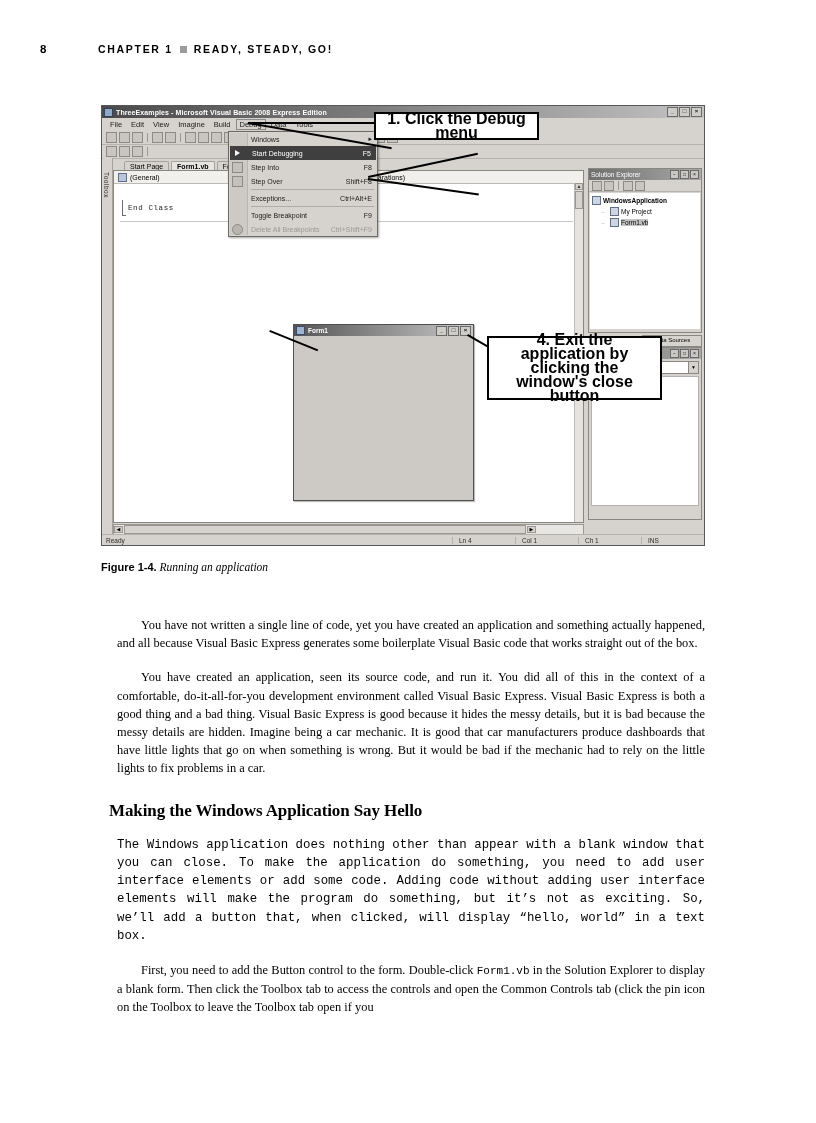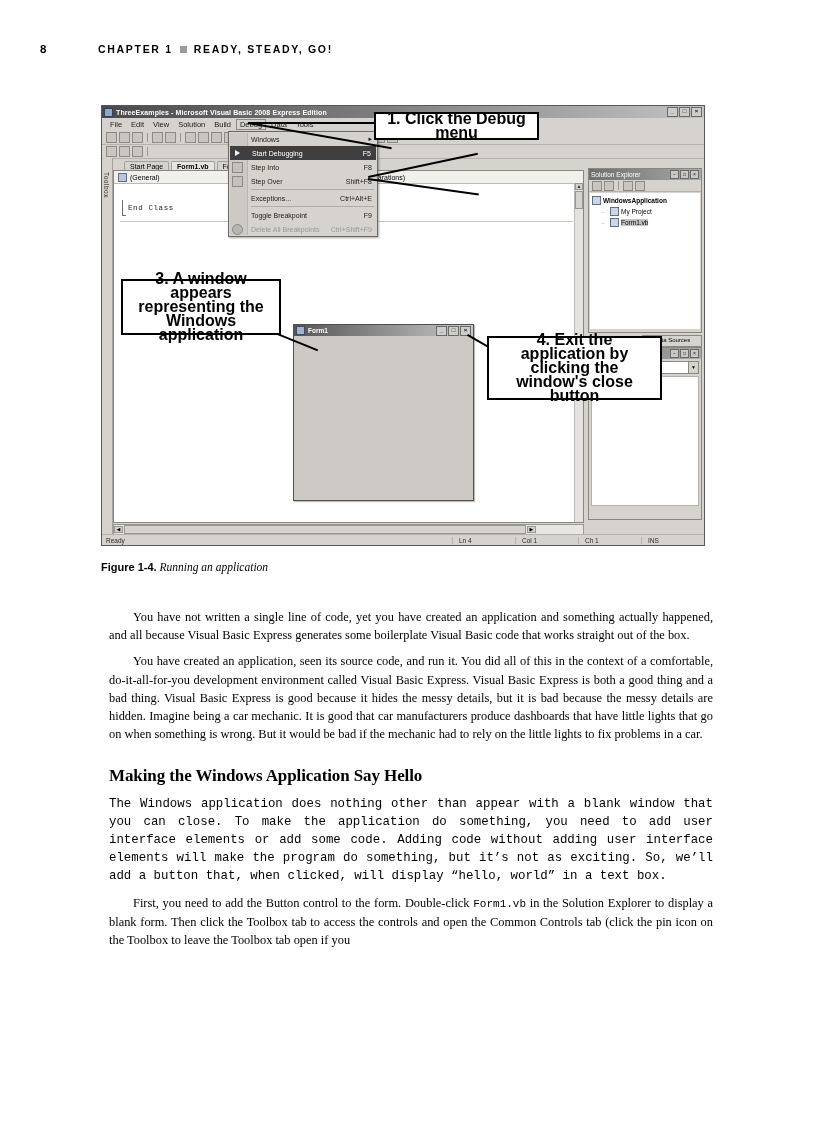--- a/index.html
+++ b/index.html
@@ -587,21 +587,21 @@
 
   .body-text {
     position: absolute;
     left: 101px;
     top: 600px;
     width: 620px;
     font-size: 12.4px;
     line-height: 18.2px;
     text-align: justify;
   }
-  .body-text p { margin: 8px; text-indent: 24px; }
+  .body-text p { margin: 16px; text-indent: 24px; }
   .body-text p.noindent { text-indent: 0; font-family: Liberation Mono, monospace; }
   .body-text h2 {
     font-family: "Liberation Serif", serif;
     font-weight: bold;
     font-size: 17px;
     margin: 24px 0 9px 8px;
     letter-spacing: -0.1px;
   }
   .body-text code {
     font-family: "Liberation Mono", monospace;
@@ -631,21 +631,21 @@
         <span class="win-btn">_</span>
         <span class="win-btn">□</span>
         <span class="win-btn">×</span>
       </span>
     </div>
 
     <div class="ide-menubar">
       <span class="menu-item">File</span>
       <span class="menu-item">Edit</span>
       <span class="menu-item">View</span>
-      <span class="menu-item">Solution</span>
+      <span class="menu-item">Imagine</span>
       <span class="menu-item">Build</span>
       <span class="menu-item open">Debug</span>
       <span class="menu-item">Data</span>
       <span class="menu-item">Tools</span>
     </div>
 
     <div class="ide-toolbar">
       <span class="tb-ico"></span>
       <span class="tb-ico"></span>
       <span class="tb-ico"></span>
@@ -841,23 +841,20 @@
     <div class="lead" style="left:146px; top:16px; width:146px; height:2px; transform:rotate(10deg);"></div>
     <div class="lead" style="left:266px; top:70px; width:112px; height:2px; transform:rotate(-12deg);"></div>
     <div class="lead" style="left:266px; top:72px; width:112px; height:2px; transform:rotate(8deg);"></div>
     <div class="lead" style="left:168px; top:224px; width:52px; height:2px; transform:rotate(22deg);"></div>
     <div class="lead" style="left:366px; top:228px; width:40px; height:2px; transform:rotate(30deg);"></div>
   </div>
 
   <div class="callout" style="left:273px; top:7px; width:165px; height:28px;">
     <span>1. Click the Debug menu</span>
   </div>
-  <div class="callout" style="left:20px; top:174px; width:160px; height:56px;">
-    <span>3. A window appears representing the Windows application</span>
-  </div>
   <div class="callout" style="left:386px; top:231px; width:175px; height:64px;">
     <span>4. Exit the application by clicking the window's close button</span>
   </div>
 </div>
 
 <div class="caption">
   <b>Figure 1-4.</b>
   <i>Running an application</i>
 </div>
 

